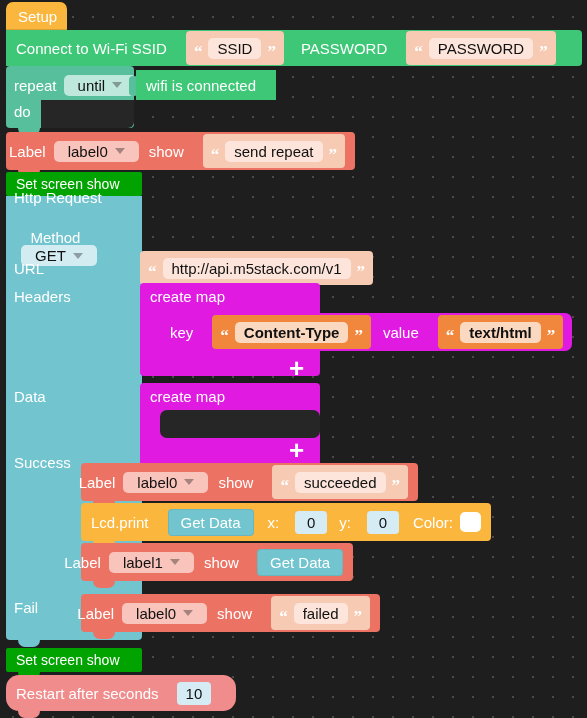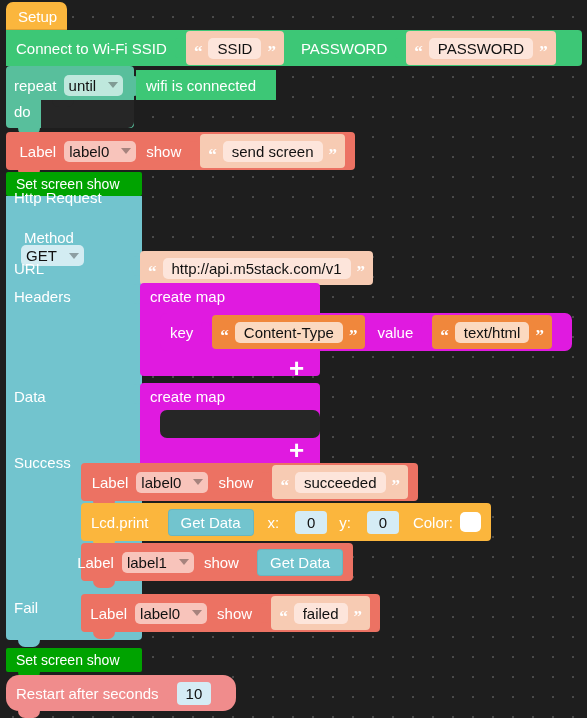--- a/index.html
+++ b/index.html
@@ -44,26 +44,26 @@
     background:#f7cbb3;border-radius:4px;padding:4px 8px;height:34px;
     box-sizing:border-box;
   }
   .strblk.orange-str{background:#f0873c;}
   .quote{color:#ffffff;font-size:17px;font-weight:bold;line-height:1;
          font-family:"Liberation Serif", serif;position:relative;top:3px;}
   .field{
     background:#fde5db;color:#111;font-size:15px;border-radius:5px;
     padding:3px 9px;line-height:1;white-space:nowrap;
   }
-  .orange-str .field{background:#fbd9c0;}
+  .orange-str .field{background:#fbd9c0;font-weight:bold;}
 
   
   .dd{
-    display:inline-flex;align-items:center;gap:12px;
-    border-radius:5px;padding:3px 5px;color:#111;font-size:15px;line-height:1;
+    display:inline-flex;align-items:center;gap:7px;
+    border-radius:5px;padding:3px 14px;color:#111;font-size:15px;line-height:1;
   }
   .dd-salmon{background:#f8c4bb;}
   .dd-teal{background:#d3ecf2;}
   .dd-teal2{background:#bfe8dd;}
   .caret{width:0;height:0;border-left:5px solid transparent;border-right:5px solid transparent;
          border-top:6px solid rgba(0,0,0,.33);}
 
   
   .num{
     background:#d5ecf5;color:#111;font-size:15px;border-radius:4px;
@@ -142,21 +142,21 @@
   <div class="blk salmon stmt" style="left:6px;top:132px;width:349px;height:38px;">
     <span class="lbl">Label</span>
     <span class="dd dd-salmon" style="margin-left:8px;">
       <span>label0</span>
       <span class="caret"></span>
     </span>
     <span class="lbl" style="margin-left:10px;">show</span>
     <span class="sock salmon" style="margin:0 2px 0 8px;"></span>
     <span class="strblk">
       <span class="quote">“</span>
-      <span class="field">send screen</span>
+      <span class="field">send repeat</span>
       <span class="quote">”</span>
     </span>
   </div>
   <div class="blk salmon" style="left:18px;top:170px;width:22px;height:7px;border-radius:0 0 9px 9px;"></div>
 
   <div class="blk green-dk stmt" style="left:6px;top:172px;width:136px;height:24px;border-radius:2px;">
     <span class="lbl" style="font-size:14px;">Set screen show</span>
   </div>
   <div class="blk green-dk" style="left:18px;top:196px;width:22px;height:7px;border-radius:0 0 9px 9px;"></div>
 

